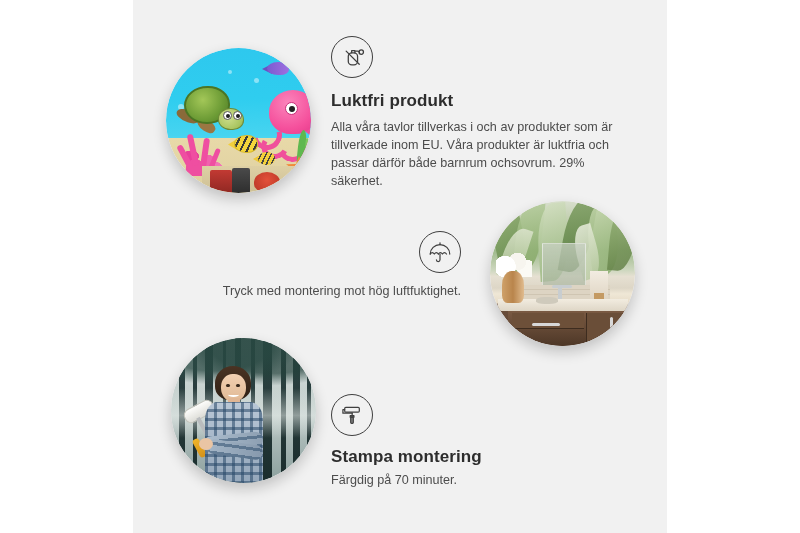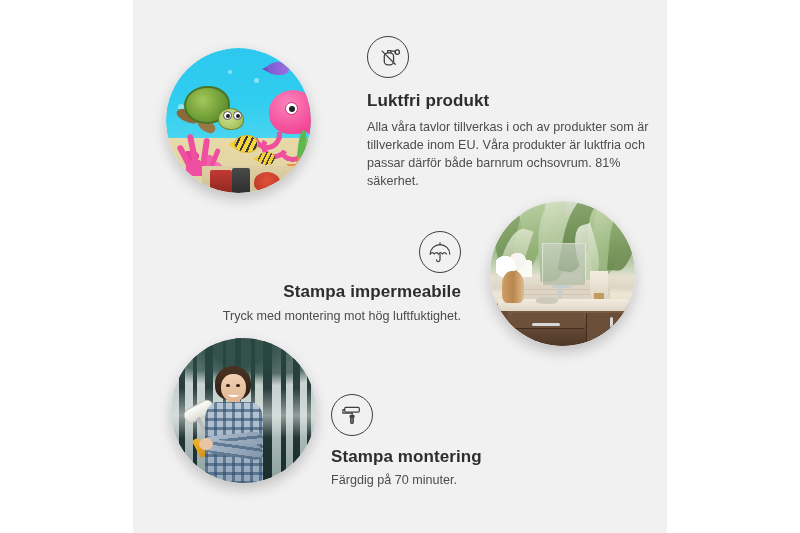--- a/index.html
+++ b/index.html
@@ -221,21 +221,21 @@
     letter-spacing: .1px;
     line-height: 1.15;
   }
   .feat-body {
     font-size: 12.6px;
     color: #4c4c4c;
     line-height: 1.45;
   }
 
   
-  #feature-odour { left: 198px; top: 36px; width: 300px; text-align: left; margin-left: 36px; }
+  #feature-odour { left: 198px; top: 36px; width: 300px; text-align: left; }
   #feature-odour .icon-circle { margin-bottom: 13px; }
   #feature-odour .feat-title { margin-bottom: 7px; }
 
   
   #feature-water { left: 60px; top: 231px; width: 268px; text-align: right; }
   #feature-water .icon-wrap { display:flex; justify-content:flex-end; margin-bottom: 9px; }
   #feature-water .feat-title { margin-bottom: 5px; }
 
   
   #feature-mount { left: 198px; top: 394px; width: 280px; text-align: left; }
@@ -352,36 +352,35 @@
       <div class="icon-circle">
         <svg width="27" height="27" viewBox="0 0 32 32" fill="none" stroke="#3f3f3f" stroke-width="1.5" stroke-linecap="round" stroke-linejoin="round">
           <path d="M11 14.5c0-2.2 1.9-4 4.2-4h2.6c2.3 0 4.2 1.8 4.2 4v6.2c0 2.2-1.9 4-4.2 4h-2.6c-2.3 0-4.2-1.8-4.2-4z"></path>
           <path d="M15 10.5V7.8h3.8v2.7"></path>
           <path d="M19.6 8.4h2.6c1.1 0 2 .9 2 2v1.1"></path>
           <circle cx="26.4" cy="9.6" r="2.6"></circle>
           <path d="M8.5 8.5 24 24"></path>
         </svg>
       </div>
       <div class="feat-title">Luktfri produkt</div>
-      <div class="feat-body">Alla våra tavlor tillverkas i och av produkter som är tillverkade inom EU. Våra produkter är luktfria och passar därför både barnrum ochsovrum. 81% säkerhet.</div>
+      <div class="feat-body">Alla våra tavlor tillverkas i och av produkter som är tillverkade inom EU. Våra produkter är luktfria och passar därför både barnrum ochsovrum. 29% säkerhet.</div>
     </div>
 
     <div class="feature" id="feature-water">
       <div class="icon-wrap">
         <div class="icon-circle">
           <svg width="26" height="26" viewBox="0 0 32 32" fill="none" stroke="#3f3f3f" stroke-width="1.5" stroke-linecap="round" stroke-linejoin="round">
             <path d="M4 18.5c0-6.4 5.4-11.5 12-11.5s12 5.1 12 11.5"></path>
             <path d="M4 18.5c1.6-2.4 3.4-2.4 5 0 1.6-2.4 3.4-2.4 5 0"></path>
             <path d="M14 18.5c1.6-2.4 3.4-2.4 5 0 1.6-2.4 3.4-2.4 5 0"></path>
             <path d="M16 7V4.6"></path>
             <path d="M16 18.5v7.1a2.2 2.2 0 0 1-4.4 0"></path>
           </svg>
         </div>
       </div>
-      <div class="feat-title">Stampa impermeabile</div>
       <div class="feat-body">Tryck med montering mot hög luftfuktighet.</div>
     </div>
 
     <div class="feature" id="feature-mount">
       <div class="icon-circle">
         <svg width="26" height="26" viewBox="0 0 32 32" fill="none" stroke="#3f3f3f" stroke-width="1.5" stroke-linecap="round" stroke-linejoin="round">
           <rect x="7" y="6.5" width="18" height="6" rx="1.4"></rect>
           <path d="M7 9.5H4.8v4.2h11.4"></path>
           <path d="M16.2 13.7v3.1h-2.4v1.9h4.6v-1.9h-2.2"></path>
           <path d="M16 18.7v7.2"></path>

